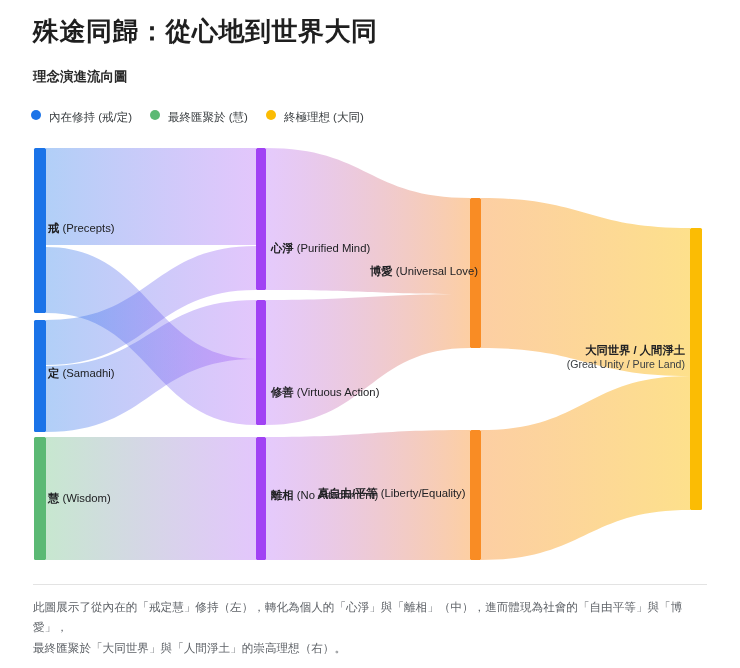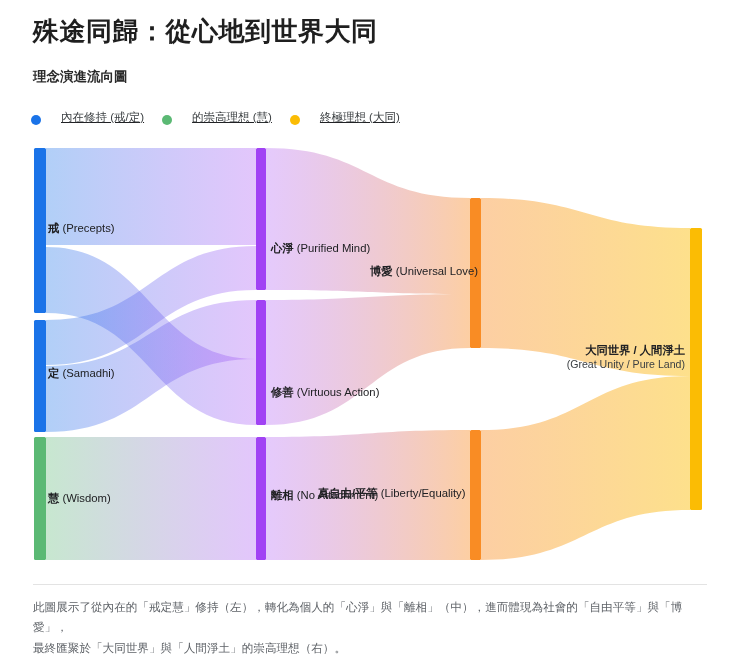--- a/index.html
+++ b/index.html
@@ -19,21 +19,21 @@
     color:#1f1f1f;
   }
   .subtitle{
     position:absolute;left:33px;top:68px;
     font-size:13.5px;font-weight:700;color:#2b2b2b;
   }
   .legend{
     position:absolute;left:31px;top:110px;
     display:flex;align-items:center;gap:18px;
   }
-  .legend-item{display:flex;align-items:flex-end;gap:20px;text-decoration:underline;}
+  .legend-item{display:flex;align-items:flex-start;gap:8px;}
   .legend-dot{width:10px;height:10px;border-radius:50%;display:block;}
   .legend-label{font-size:11.5px;color:#3c4043;white-space:nowrap;}
 
   .chart{
     position:absolute;left:0;top:140px;
     width:608px;height:436px;
   }
   .chart svg{display:block;}
 
   .node-label{
@@ -69,21 +69,21 @@
   <div class="title">殊途同歸：從心地到世界大同</div>
   <div class="subtitle">理念演進流向圖</div>
 
   <div class="legend">
     <div class="legend-item">
       <span class="legend-dot" style="background:#1a73e8"></span>
       <span class="legend-label">內在修持 (戒/定)</span>
     </div>
     <div class="legend-item">
       <span class="legend-dot" style="background:#5bb974"></span>
-      <span class="legend-label">的崇高理想 (慧)</span>
+      <span class="legend-label">最終匯聚於 (慧)</span>
     </div>
     <div class="legend-item">
       <span class="legend-dot" style="background:#fbbc04"></span>
       <span class="legend-label">終極理想 (大同)</span>
     </div>
   </div>
 
   <div class="chart">
     <svg id="sankey-svg" width="740" height="436" viewBox="0 0 740 436">
       <defs>

